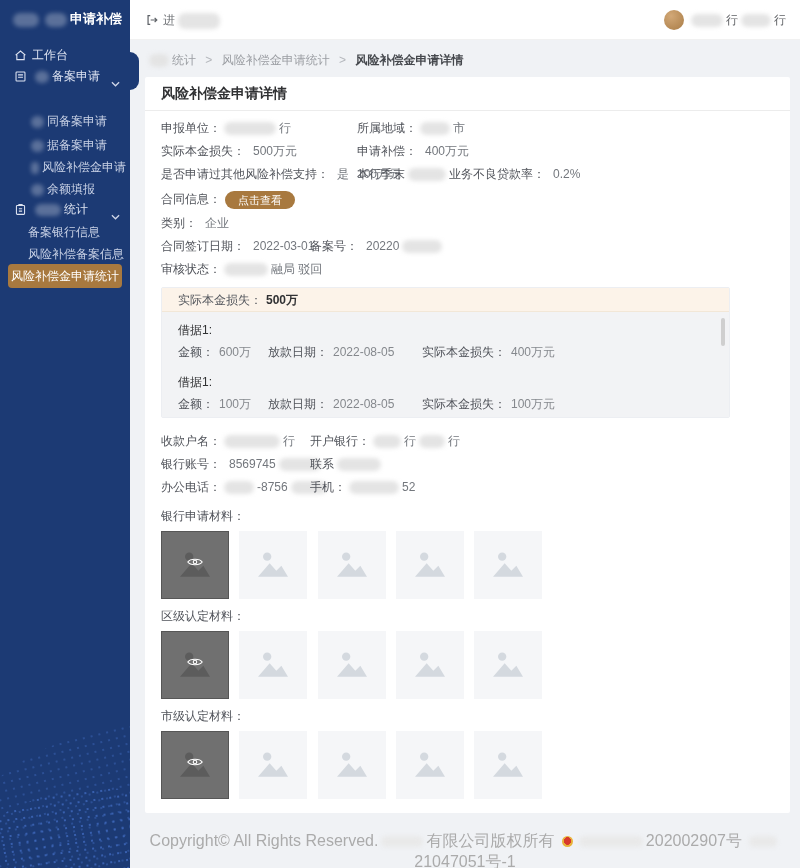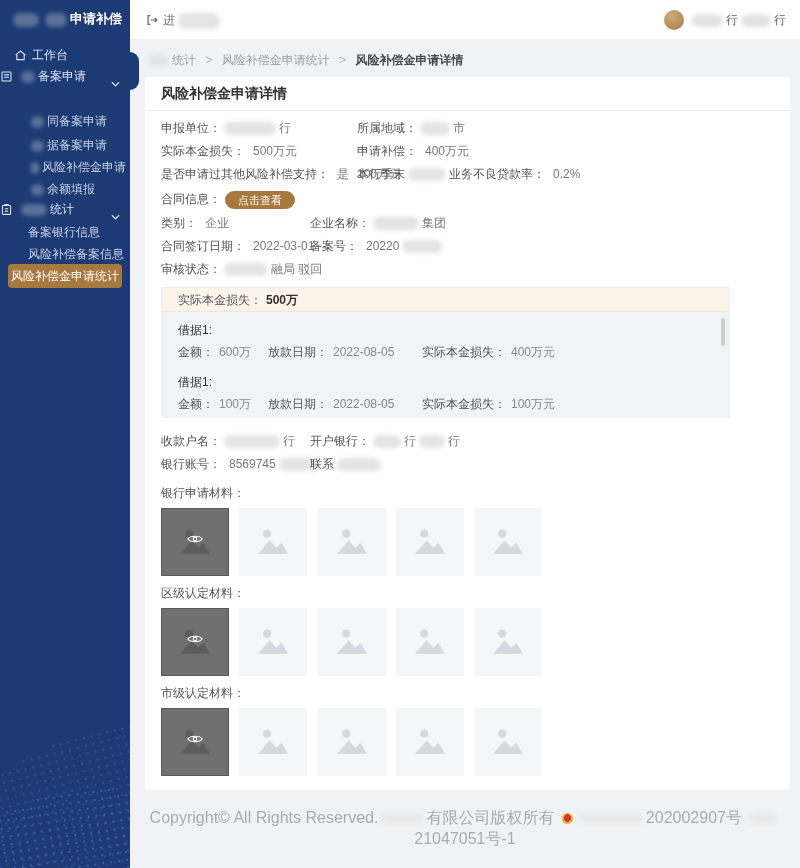--- a/index.html
+++ b/index.html
@@ -7,21 +7,21 @@
   body { font-family:"Liberation Sans","DejaVu Sans",sans-serif; background:#f0f2f5; position:relative; overflow:hidden; font-size:12px; color:#606266; }
 
   
   .blob { display:inline-block; vertical-align:middle; height:13px; border-radius:7px; background:#e4e4e4; filter:blur(2px); margin:0 3px; }
   .blob.dk { background:rgba(255,255,255,.28); }
 
   
   #sidebar { position:absolute; left:0; top:0; width:130px; height:868px; background:#1c3a74; overflow:hidden; z-index:3; }
   .logo { position:absolute; left:10px; top:10px; width:120px; color:#fff; font-size:13px; font-weight:bold; white-space:nowrap; }
   .nav-item, .nav-group, .nav-sub { position:absolute; left:0; width:130px; height:22px; line-height:22px; color:#dde3f1; font-size:12px; white-space:nowrap; cursor:pointer; }
-  .nav-item { padding-left:14px; } .nav-group { } .nav-sub { padding-left:28px; color:#c9d2e6; }
+  .nav-item { padding-left:14px; } .nav-group { padding-left:14px; } .nav-sub { padding-left:28px; color:#c9d2e6; }
   .nav-ico { display:inline-block; vertical-align:-3px; margin-right:5px; color:#dde3f1; }
   .chev { position:absolute; right:10px; top:7px; }
   .nav-sub.active { left:8px; width:114px; height:24px; line-height:24px; background:#a8793f; border-radius:4px; color:#fff; text-align:center; padding-left:0; }
   #side-notch { position:absolute; left:130px; top:52px; width:9px; height:38px; background:#1c3a74; border-radius:0 19px 19px 0; z-index:4; }
   .wave { position:absolute; left:-50px; bottom:-55px; width:300px; height:190px; background-image:radial-gradient(circle,#3f69bd 1px,transparent 1.4px); background-size:8px 8px; border-radius:55% 45% 0 0; transform:rotate(-14deg); opacity:.45; }
   .wave.w2 { bottom:-110px; opacity:.8; border-radius:45% 55% 0 0; transform:rotate(-8deg); }
 
   
   #topbar { position:absolute; left:130px; top:0; width:670px; height:40px; background:#fff; border-bottom:1px solid #f1f1f1; z-index:2; }
   .tb-left { position:absolute; left:15px; top:10px; height:20px; line-height:20px; color:#6b6e72; }
@@ -173,21 +173,20 @@
       </div>
       <div class="frow">
         <span class="lbl">是否申请过其他风险补偿支持：</span><span class="gap8"></span><span class="val">是</span><span class="gap8"></span><span class="val">100万元</span>
         <span class="cell2"><span class="lbl">本行季末</span><span class="blob" style="width:38px"></span><span class="lbl">业务不良贷款率：</span><span class="gap8"></span><span class="val">0.2%</span></span>
       </div>
       <div class="frow btnrow">
         <span class="lbl">合同信息：</span><button class="pill-btn">点击查看</button>
       </div>
       <div class="frow">
         <span class="lbl">类别：</span><span class="gap8"></span><span class="val">企业</span>
-        <span class="cell2 n"><span class="lbl">企业名称：</span><span class="blob" style="width:46px"></span><span class="val">集团</span></span>
       </div>
       <div class="frow">
         <span class="lbl">合同签订日期：</span><span class="gap8"></span><span class="val">2022-03-01</span>
         <span class="cell2 n"><span class="lbl">备案号：</span><span class="gap8"></span><span class="val">20220</span><span class="blob" style="width:40px"></span></span>
       </div>
       <div class="frow">
         <span class="lbl">审核状态：</span><span class="blob" style="width:44px"></span><span class="val">融局 驳回</span>
       </div>
     </div>
 
@@ -215,20 +214,24 @@
 
     <div class="bankrows">
       <div class="frow">
         <span class="lbl">收款户名：</span><span class="blob" style="width:56px"></span><span class="val">行</span>
         <span class="cell2 n"><span class="lbl">开户银行：</span><span class="blob" style="width:28px"></span><span class="val">行</span><span class="blob" style="width:26px"></span><span class="val">行</span></span>
       </div>
       <div class="frow">
         <span class="lbl">银行账号：</span><span class="gap8"></span><span class="val">8569745</span><span class="blob" style="width:42px"></span>
         <span class="cell2 n"><span class="lbl">联系</span><span class="blob" style="width:44px"></span></span>
       </div>
+      <div class="frow">
+        <span class="lbl">办公电话：</span><span class="blob" style="width:30px"></span><span class="val">-8756</span><span class="blob" style="width:36px"></span>
+        <span class="cell2 n"><span class="lbl">手机：</span><span class="blob" style="width:50px"></span><span class="val">52</span></span>
+      </div>
     </div>
 
     <div class="mat-label">银行申请材料：</div>
     <div class="mat-grid">
       <div class="tile dark">
         <svg class="ph" width="40" height="40" viewBox="0 0 48 48" fill="currentColor">
             <circle cx="17" cy="14" r="5"></circle>
             <path d="M6 38 L20 22 L28 31 L34 25 L42 38 Z"></path>
           </svg>
         <svg class="eye" width="16" height="10" viewBox="0 0 20 12" fill="none" stroke="currentColor" stroke-width="1.4">

